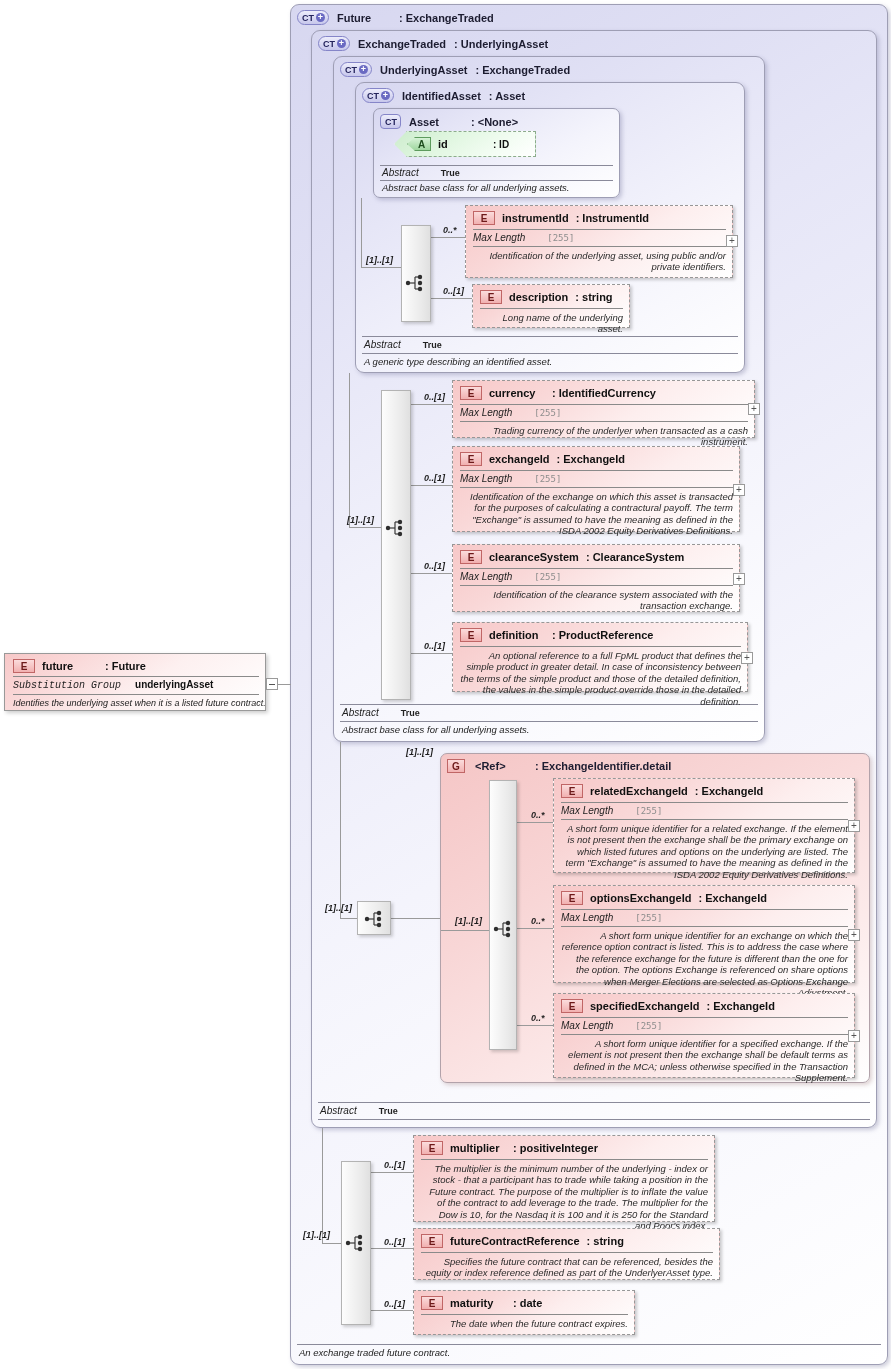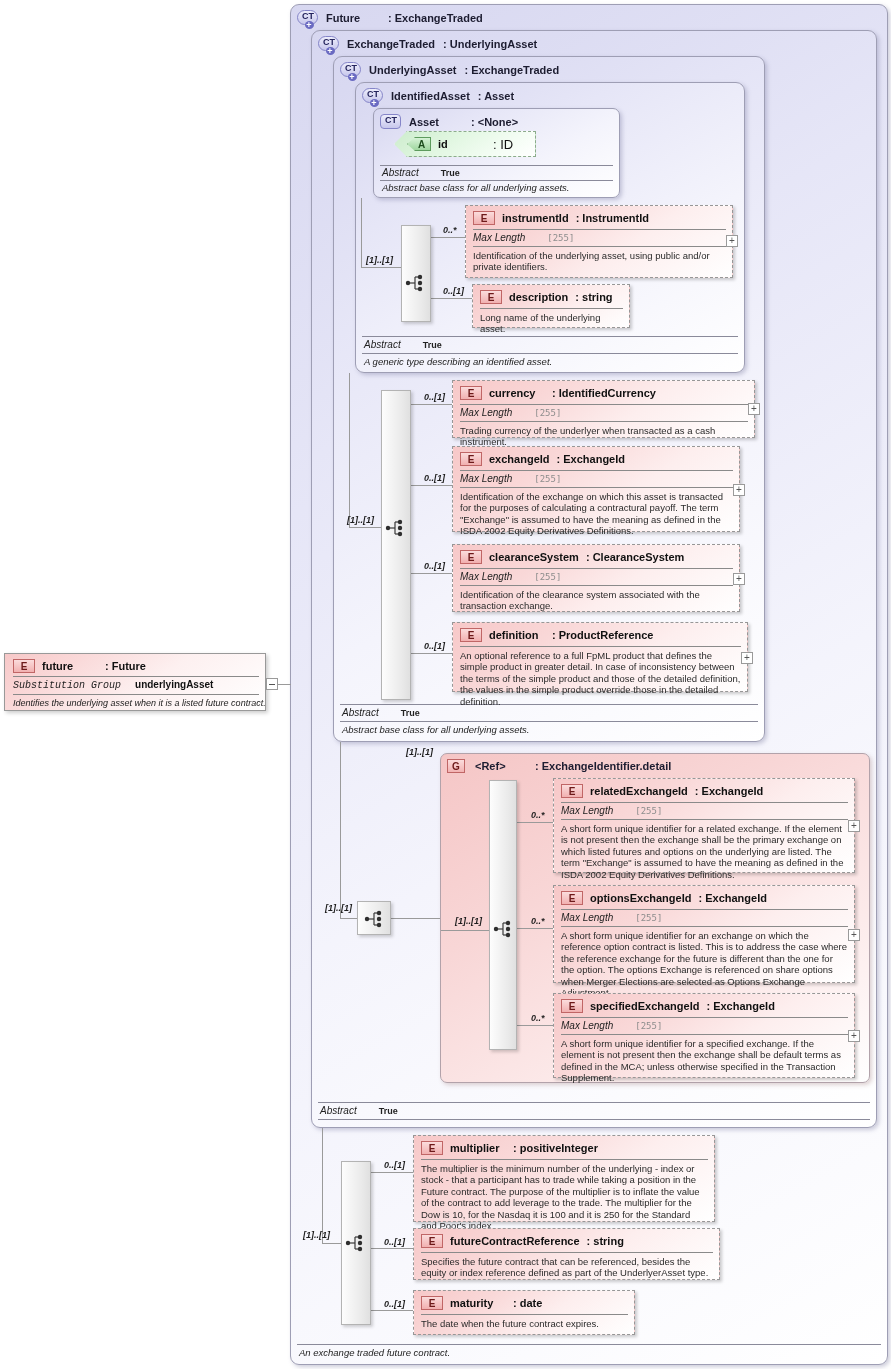--- a/index.html
+++ b/index.html
@@ -7,21 +7,21 @@
   #canvas { position:relative; width:891px; height:1369px; background:#fff; overflow:hidden; }
 
   
   .ct { position:absolute; border:1px solid #9e9eb4; border-radius:9px;
         background:linear-gradient(150deg,#d7d7f0 0%,#e6e6f7 30%,#f4f4fc 65%,#ffffff 100%);
         box-shadow:2px 2px 4px rgba(110,110,150,.35); }
   .cthdr { position:absolute; top:5px; left:6px; display:flex; align-items:center; gap:8px; white-space:nowrap; }
   .tn { font-weight:bold; font-size:11px; color:#1c1c30; display:inline-block; min-width:54px; }
   .tt { font-weight:bold; font-size:11px; color:#1c1c30; }
   .badge-ct { display:inline-flex; align-items:center; height:15px; padding:0 3px 0 4px; border:1.5px solid #8585c8;
-              border-radius:8px; background:linear-gradient(#ededfb,#c7c7ec); font-size:9px; font-weight:bold; color:#24245c;flex-direction:column; }
+              border-radius:8px; background:linear-gradient(#ededfb,#c7c7ec); font-size:9px; font-weight:bold; color:#24245c; }
   .ctplus { display:inline-block; width:9px; height:9px; margin-left:2px; border-radius:50%;
             background:#6a6ac2; color:#fff; font-size:9px; line-height:8px; text-align:center; font-weight:bold; }
 
   .ctfoot { position:absolute; left:6px; right:6px; }
   .sep2 { border-top:1px solid #8a8a9a; }
   .absrow { display:flex; align-items:baseline; padding:2px 2px 3px; }
   .absl { font-style:italic; font-size:10px; color:#222; }
   .absv { font-weight:bold; font-size:9px; color:#222; margin-left:22px; }
   .ctdoc { font-style:italic; font-size:9.5px; color:#222; padding:2px 2px 0; }
 
@@ -38,31 +38,31 @@
         box-shadow:2px 2px 3px rgba(0,0,0,.2); }
   .ehdr { display:flex; align-items:center; gap:7px; padding:2px 0 4px; white-space:nowrap; }
   .en { font-weight:bold; font-size:11px; color:#101010; display:inline-block; min-width:56px; }
   .et { font-weight:bold; font-size:11px; color:#101010; }
   .badge-e { display:inline-flex; align-items:center; justify-content:center; width:22px; height:14px;
              border:1px solid #c06666; background:linear-gradient(#fbdcdc,#f1b0b0); font-size:10px; font-weight:bold; color:#6d1a1a; }
   .sep { border-top:1px solid #8a8a8a; }
   .facet { display:flex; align-items:baseline; padding:2px 0 3px; }
   .fl { font-style:italic; font-size:10px; color:#222; }
   .fv { font-size:9px; color:#8d8d8d; margin-left:22px; font-family:"DejaVu Sans Mono", monospace; }
-  .edoc { font-size:9.5px; color:#2a2a2a; line-height:1.2; padding-top:3px; }
+  .edoc { font-style:italic; font-size:9.5px; color:#2a2a2a; line-height:1.2; padding-top:3px;text-align:right; }
 
   
   .attr { position:absolute; display:flex; align-items:center; gap:7px; padding-left:12px;
           border:1px dashed #8cab8c; clip-path:polygon(0 50%, 13px 0, 100% 0, 100% 100%, 13px 100%);
           background:linear-gradient(145deg,#cdeccd 0%,#e2f7e2 40%,#f4fdf4 75%,#ffffff 100%); }
   .badge-a { display:inline-flex; align-items:center; justify-content:center; width:24px; height:14px; padding-left:5px;
              clip-path:polygon(0 50%, 8px 0, 100% 0, 100% 100%, 8px 100%);
              border:1px solid #5d9b5d; background:linear-gradient(#d6f2d6,#9fd69f); font-size:10px; font-weight:bold; color:#1e4d1e; }
   .an { font-weight:bold; font-size:11px; color:#101010; display:inline-block; min-width:48px; }
-  .at { font-weight:normal; font-size:13px; color:#101010; }
+  .at { font-weight:bold; font-size:10px; color:#101010; }
 
   
   .solo { position:absolute; border:1px solid #999; padding:4px 6px 3px 8px;
           background:linear-gradient(145deg,#f7c8c8 0%,#fadada 25%,#fdf0f0 55%,#ffffff 100%);
           box-shadow:2px 2px 4px rgba(0,0,0,.2); }
   .srow { display:flex; align-items:baseline; padding:2px 0 3px; }
   .sl { font-style:italic; font-size:10px; color:#222;font-family:Liberation Mono, monospace; }
   .sv { font-weight:bold; font-size:10px; color:#111; margin-left:14px; }
   .sdoc { font-style:italic; font-size:9px; color:#222; padding-top:3px; white-space:nowrap; }
 

